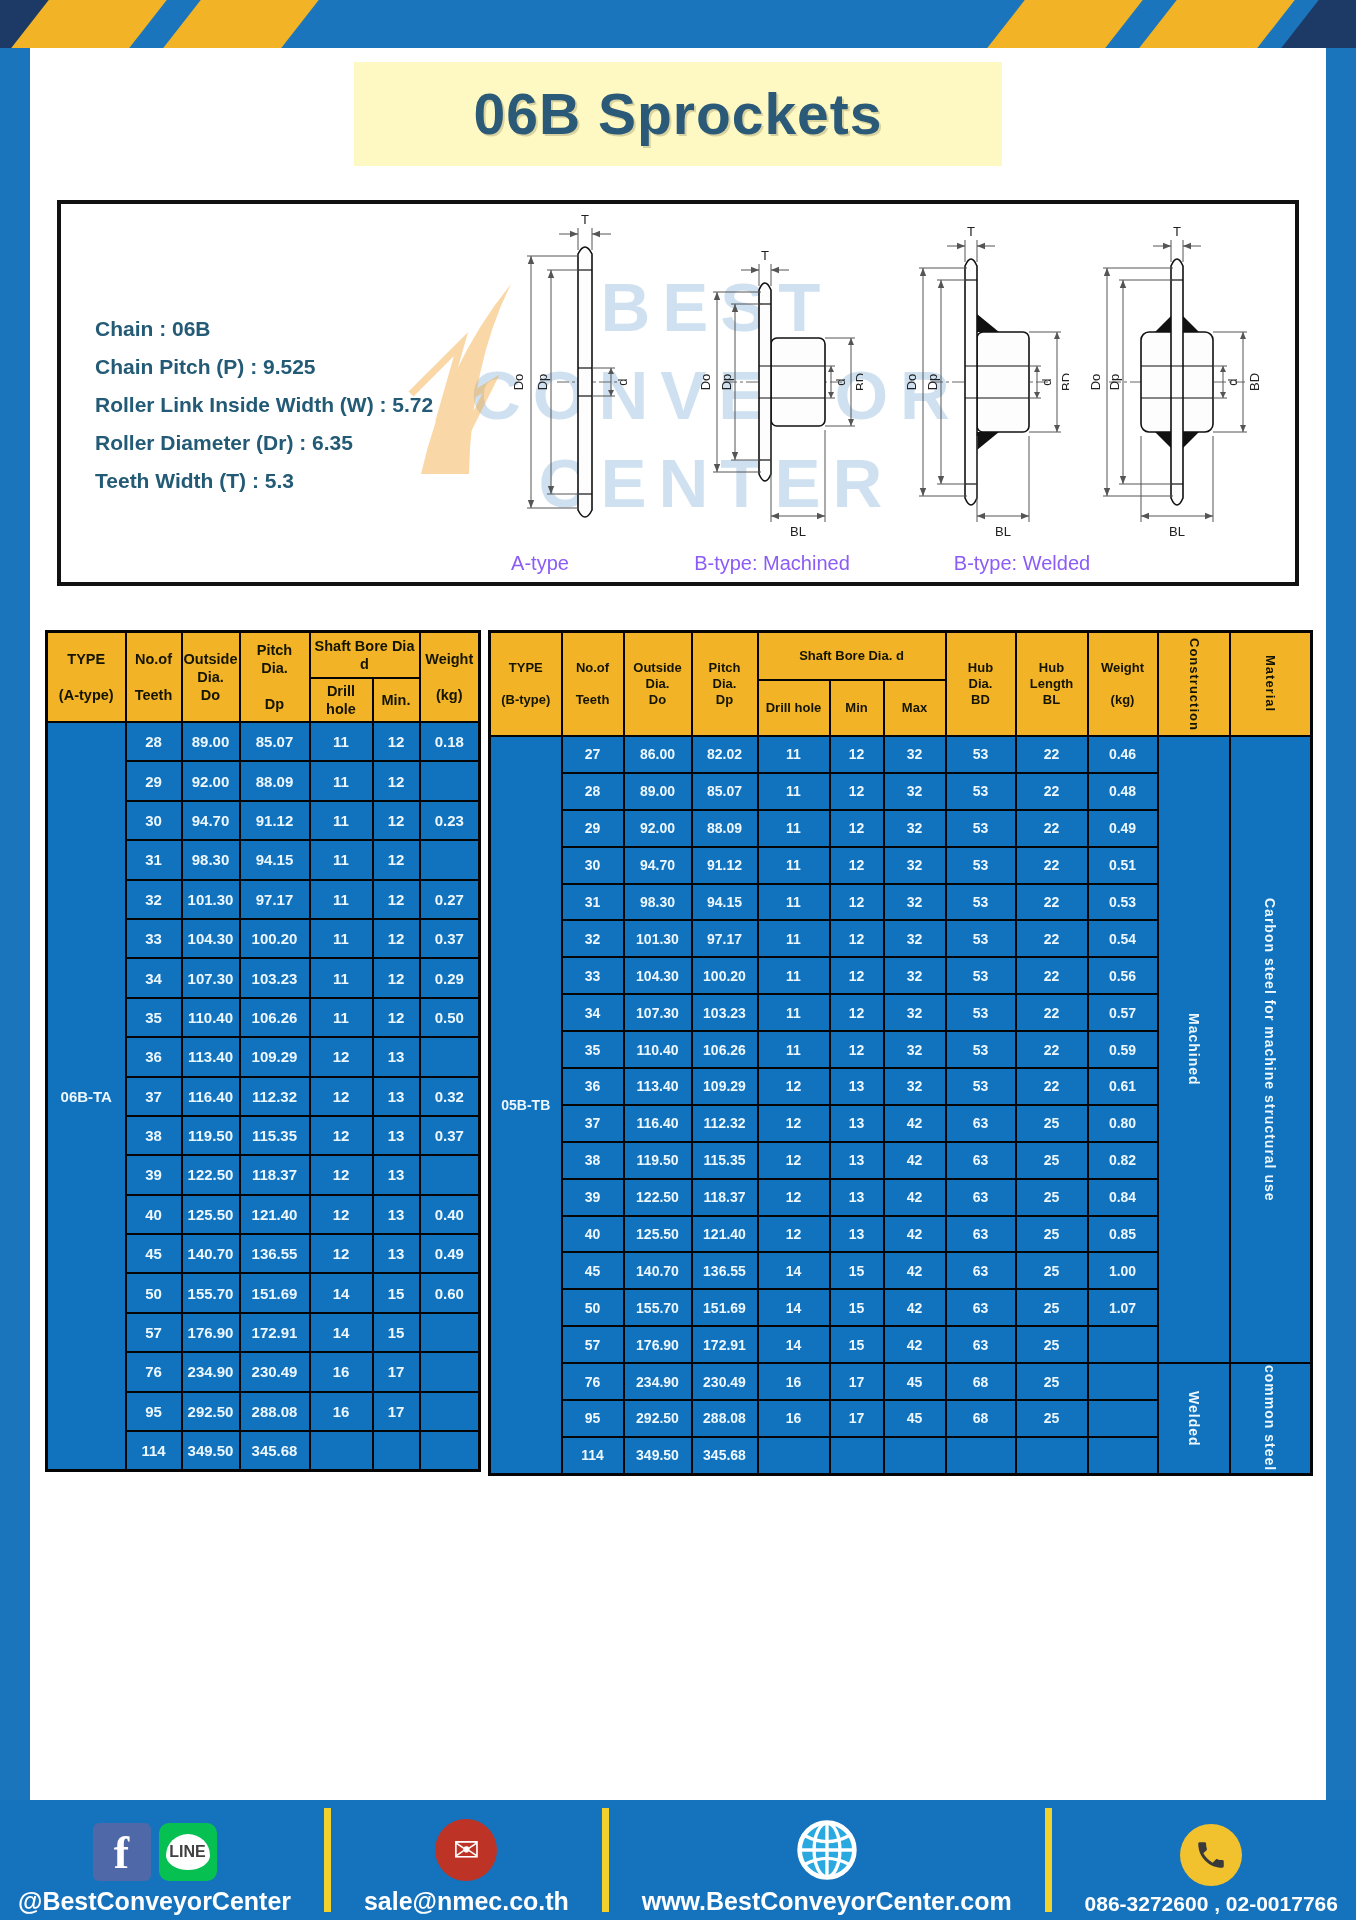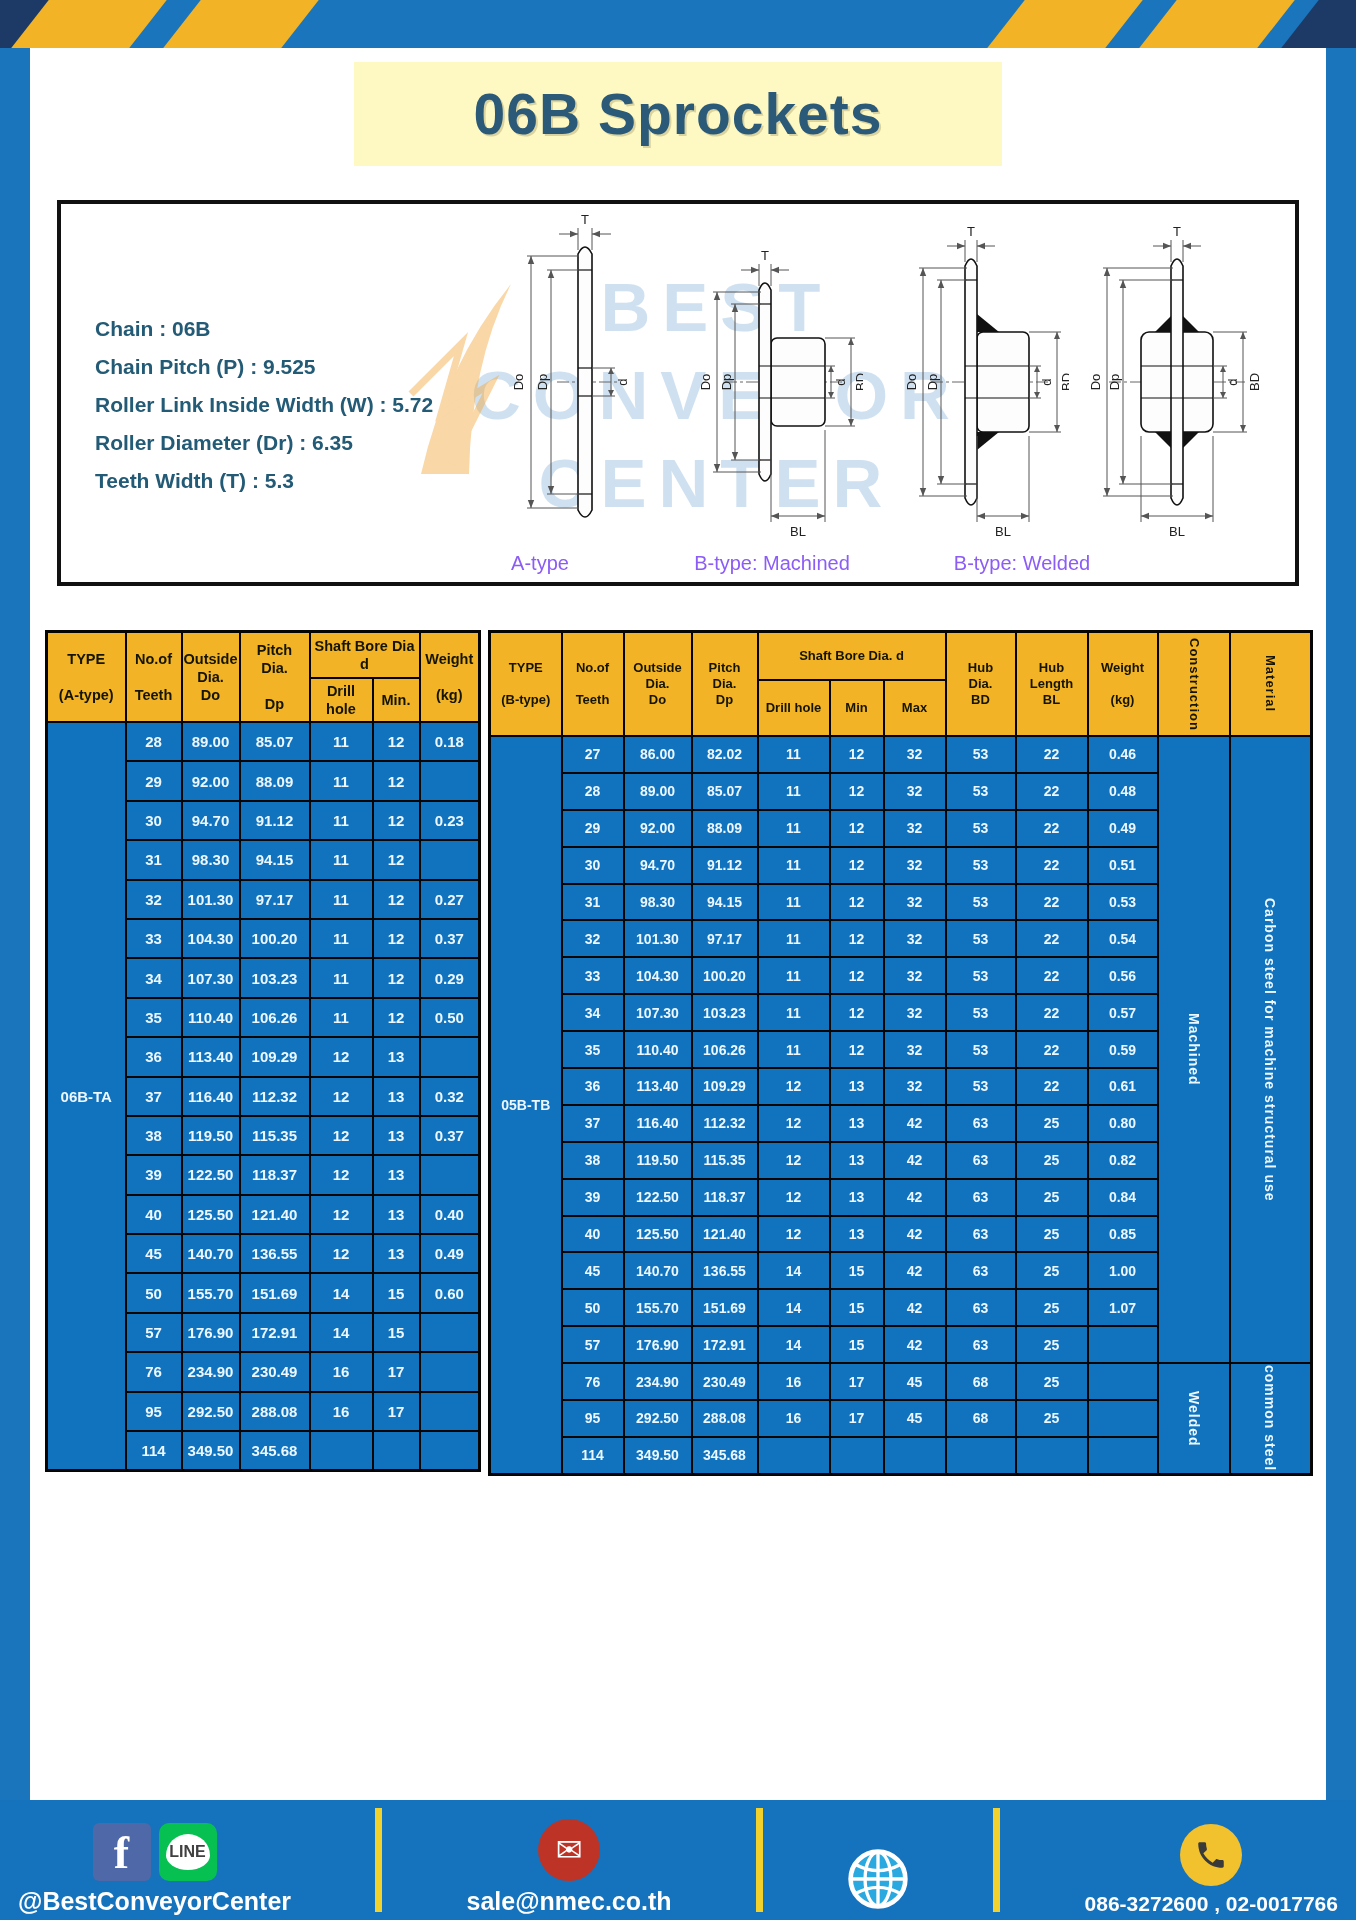--- a/index.html
+++ b/index.html
@@ -819,20 +819,21 @@
     <div class="f-sec">
       <div class="icons">
         <svg class="icon-circle" width="62" height="62" viewBox="0 0 24 24">
           <circle cx="12" cy="12" r="10.6" fill="#2aa9e1" stroke="#fff" stroke-width="1.8"></circle>
           <line x1="1.6" y1="12" x2="22.4" y2="12" stroke="#fff" stroke-width="1.3"></line>
           <line x1="12" y1="1.6" x2="12" y2="22.4" stroke="#fff" stroke-width="1.3"></line>
           <ellipse cx="12" cy="12" rx="5" ry="10.4" fill="none" stroke="#fff" stroke-width="1.3"></ellipse>
           <path d="M3.5 6.5 Q12 11 20.5 6.5 M3.5 17.5 Q12 13 20.5 17.5" fill="none" stroke="#fff" stroke-width="1.3"></path>
         </svg>
       </div>
+      <div class="f-label">www.BestConveyorCenter.com</div>
     </div>
     <div class="f-sep"></div>
     <div class="f-sec">
       <div class="icons">
         <div class="icon-circle icon-phone">
           <svg width="34" height="34" viewBox="0 0 24 24">
             <path fill="#3a3a3a" d="M6.6 10.8c1.4 2.8 3.8 5.1 6.6 6.6l2.2-2.2c.3-.3.7-.4 1-.2 1.1.4 2.3.6 3.6.6.6 0 1 .4 1 1V20c0 .6-.4 1-1 1C10.6 21 3 13.4 3 4c0-.6.4-1 1-1h3.5c.6 0 1 .4 1 1 0 1.2.2 2.4.6 3.6.1.3 0 .7-.2 1l-2.3 2.2z"></path>
           </svg>
         </div>
       </div>

